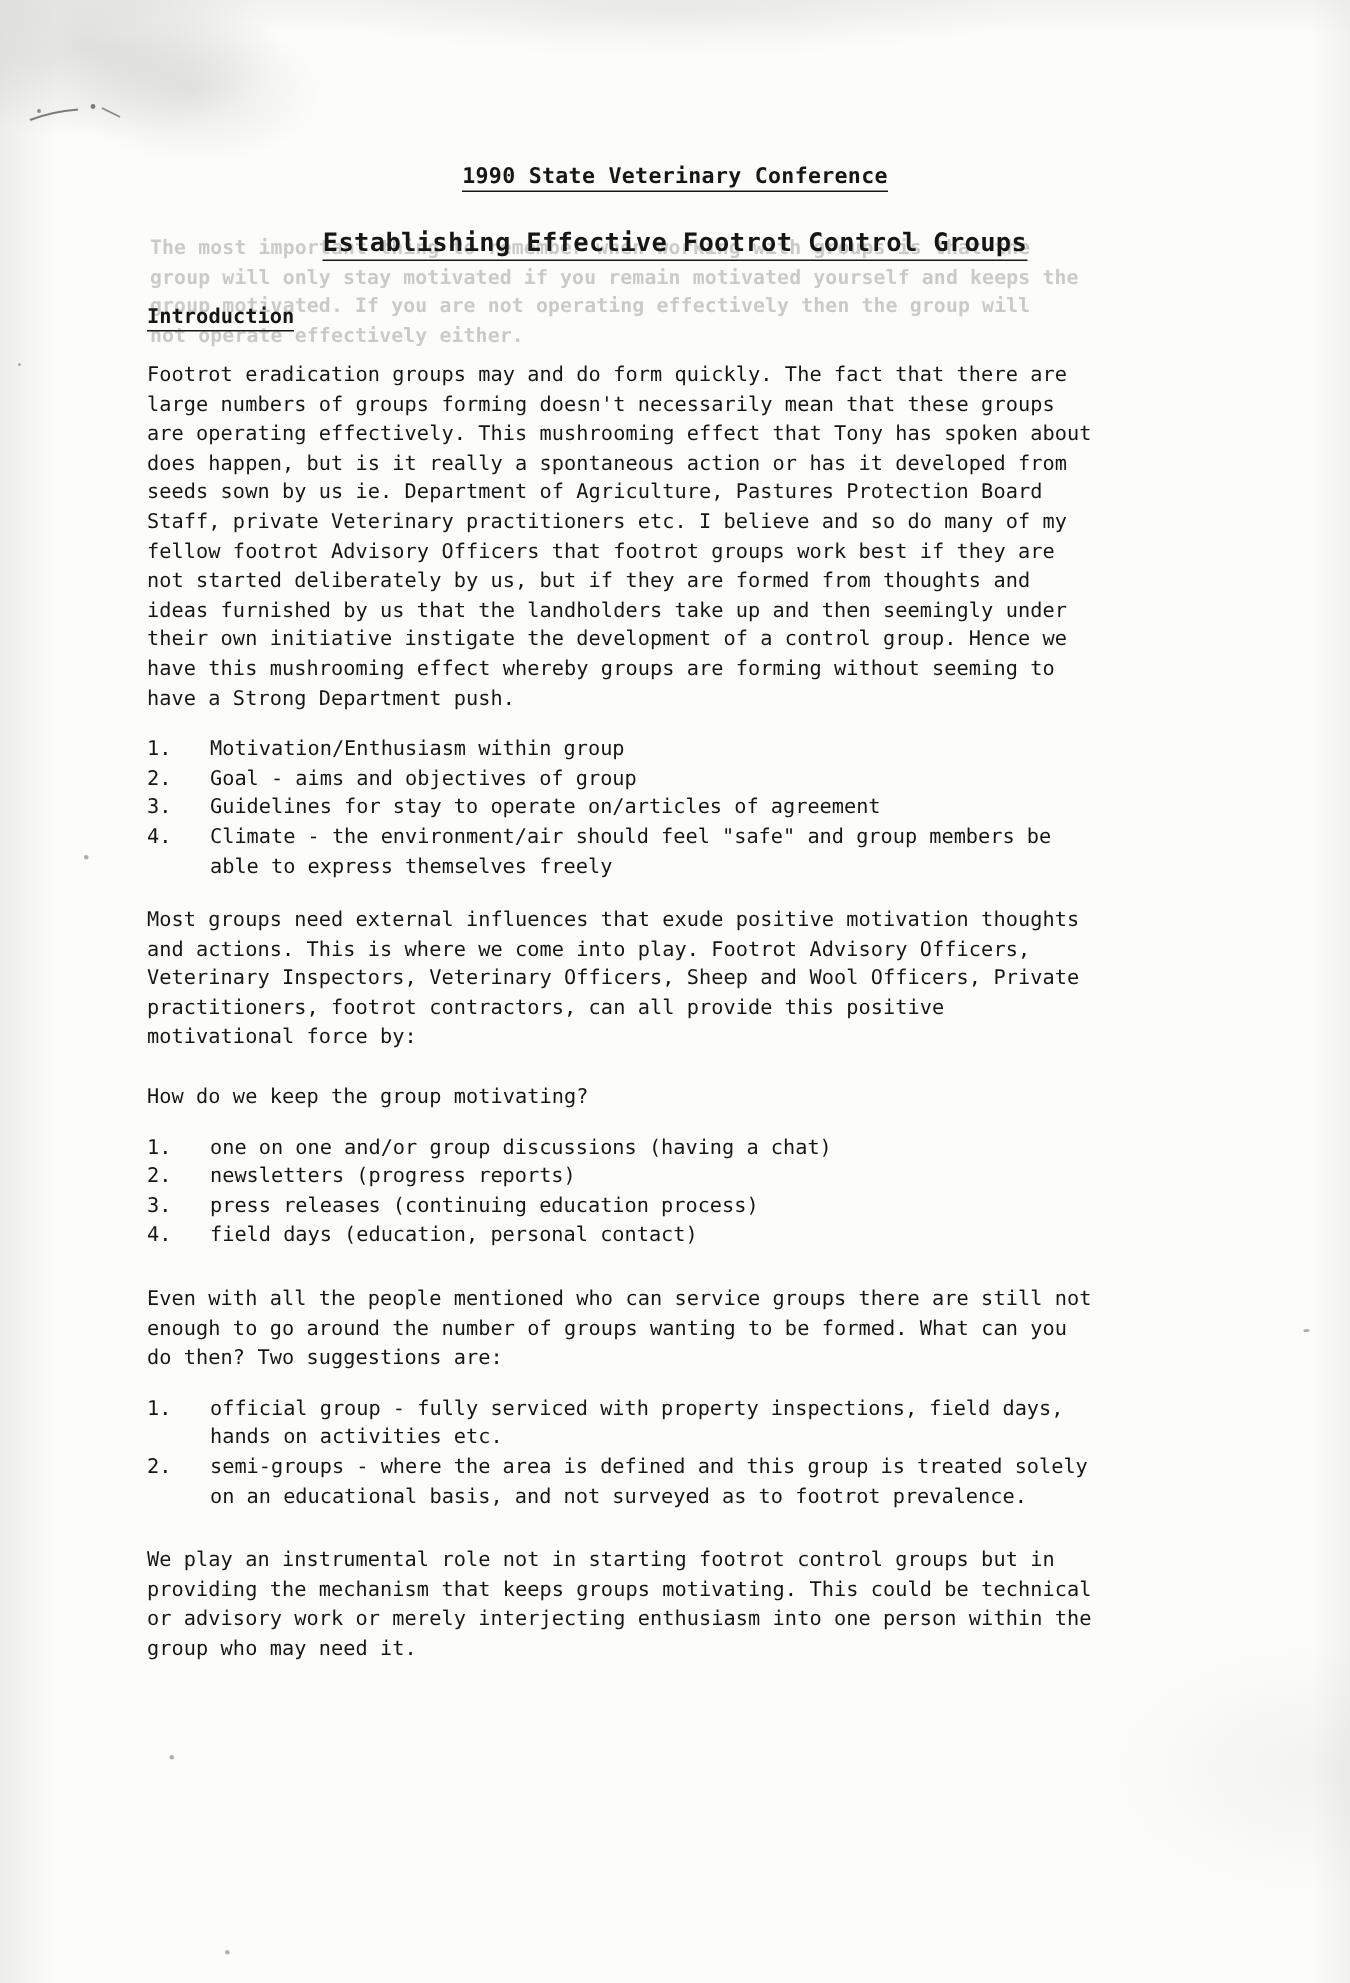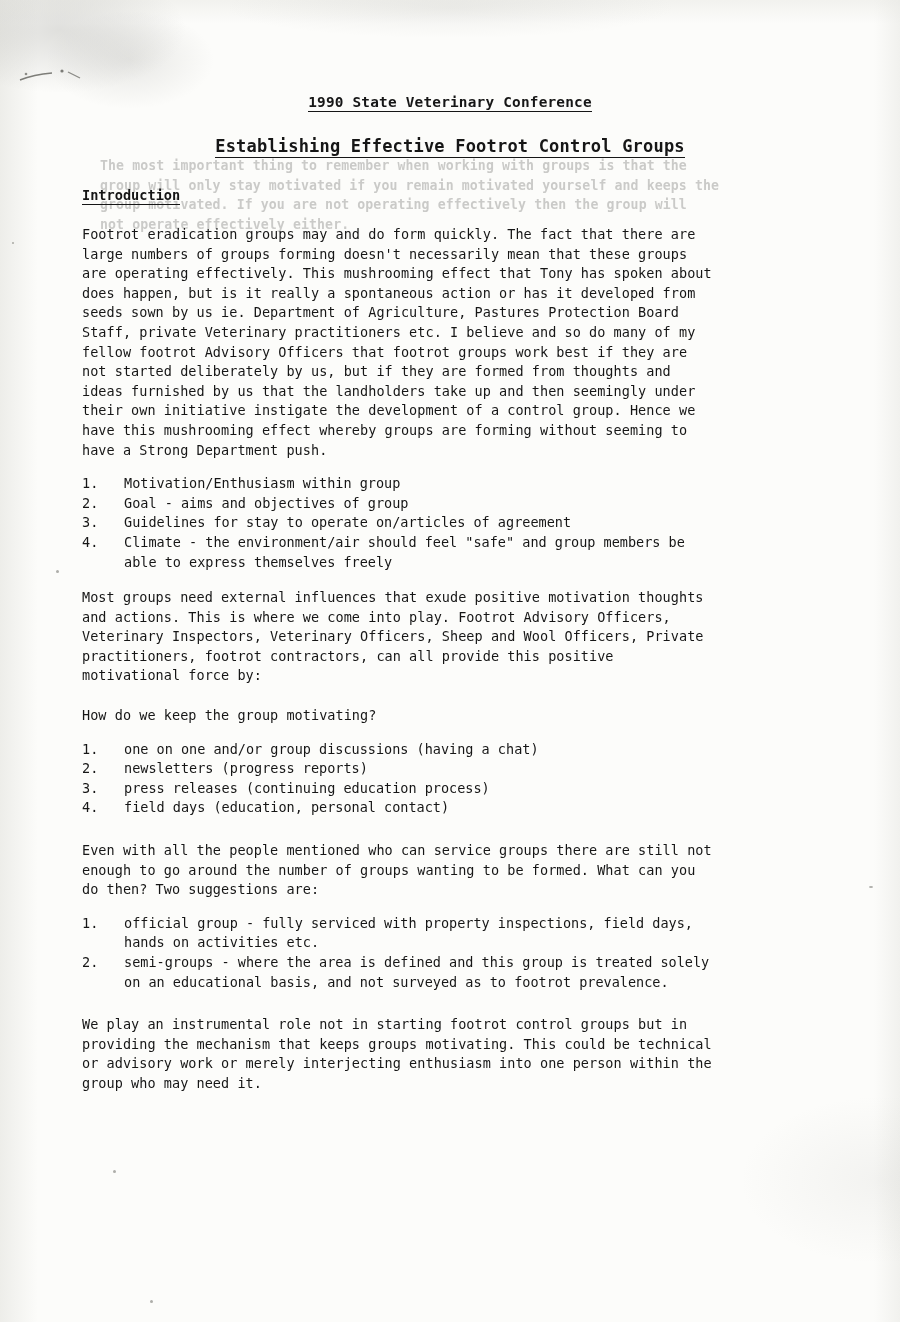--- a/index.html
+++ b/index.html
@@ -59,21 +59,21 @@
     letter-spacing: 0.1px;
     white-space: pre-wrap;
     pointer-events: none;
     font-family: "DejaVu Sans Mono", "Liberation Mono", monospace;
     font-weight: bold;
   }
 
   .page {
     position: absolute;
     inset: 0;
-    padding: 0;
+    padding: 16px;
   }
 
   .doc-title,
   .doc-subtitle,
   .doc-author {
     text-align: center;
     font-weight: bold;
     letter-spacing: 0.2px;
   }
   .doc-title {

